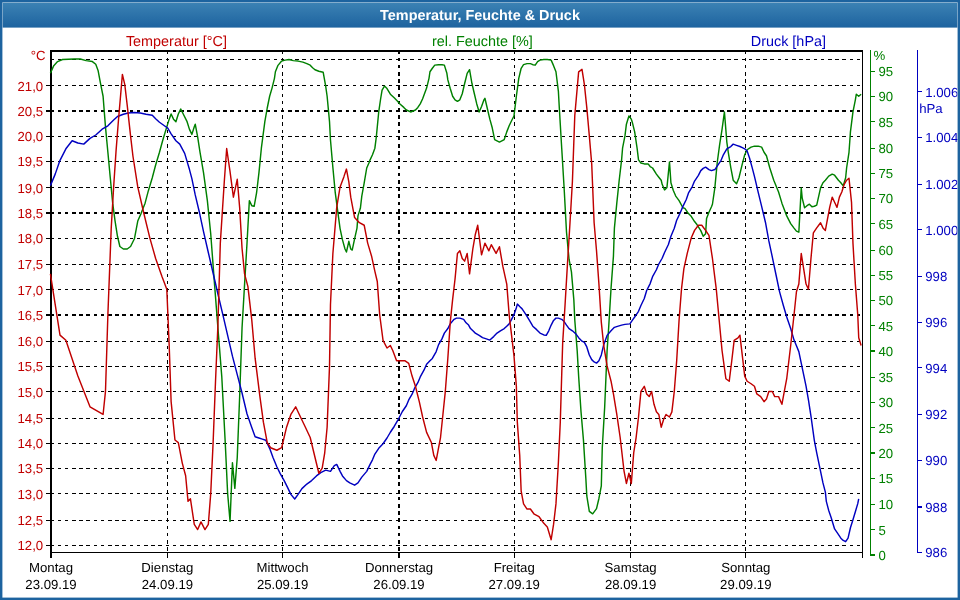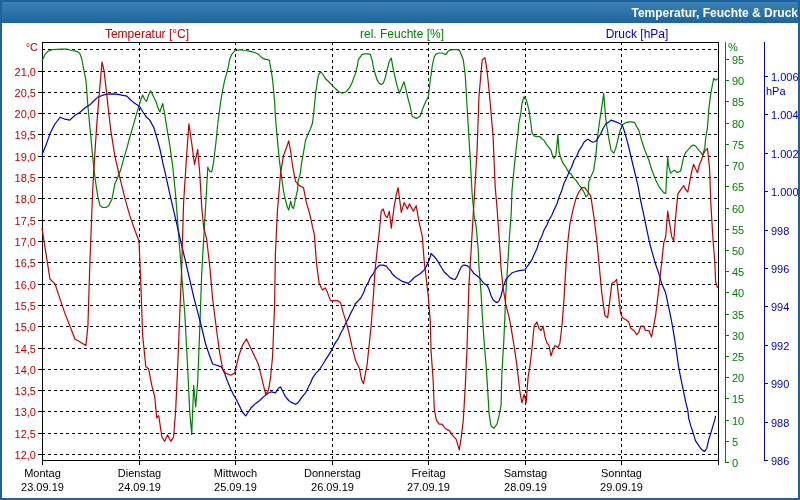--- a/index.html
+++ b/index.html
@@ -1,24 +1,24 @@
 <!DOCTYPE html>
 <html><head>
 <meta charset="utf-8">
 <style>
   html,body{margin:0;padding:0;background:#fff;font-family:"Liberation Sans",sans-serif;}
   #window{position:relative;width:800px;height:500px;box-sizing:border-box;
     border:2px solid #1d639f;background:#fff;overflow:hidden;}
   #titlebar{position:absolute;left:0;top:0;right:0;height:21px;
     background:linear-gradient(#3c82b4,#1d639f);color:#fff;font-size:12px;font-weight:bold;
-    display:flex;align-items:center;justify-content:flex-end;}
+    display:flex;align-items:center;justify-content:center;}
   .hdr{position:absolute;top:25px;font-size:12px;}
   #hdr-temp{left:75px;width:140px;text-align:center;color:#c00000;}
   #hdr-hum{left:330px;width:140px;text-align:center;color:#008000;}
-  #hdr-pres{left:570px;width:130px;text-align:center;color:#0000c0;}
+  #hdr-pres{left:590px;width:130px;text-align:center;color:#0000c0;}
   .unit{position:absolute;top:39px;font-size:11px;}
   #unit-temp{left:0px;width:36px;text-align:right;color:#c00000;}
   #unit-hum{left:726px;color:#008000;}
   #unit-pres{left:764px;color:#0000c0;margin-top:44px;}
   svg{position:absolute;left:0;top:0;}
   text{font-family:"Liberation Sans",sans-serif;}
 </style>
 </head>
 <body>
 

